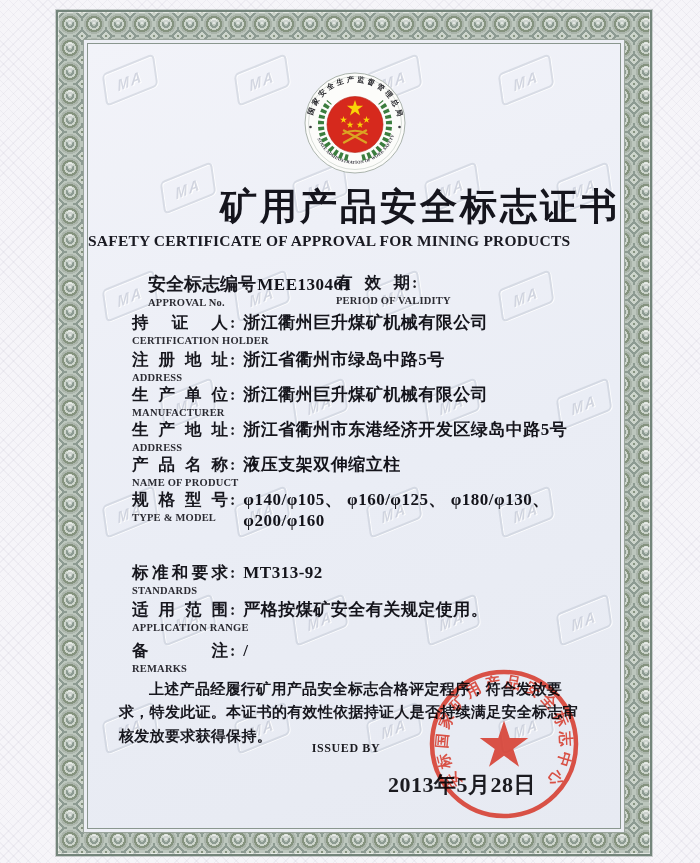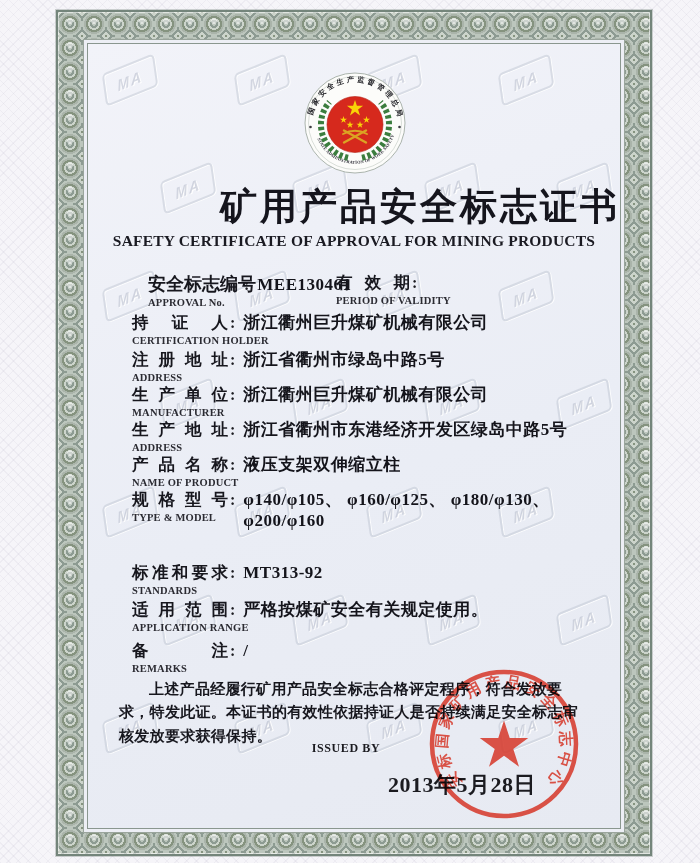--- a/index.html
+++ b/index.html
@@ -40,21 +40,21 @@
     box-shadow:1px 1px 0 rgba(255,255,255,.85), inset 1px 1px 0 rgba(255,255,255,.85);
     text-shadow:1px 1px 0 rgba(255,255,255,.9);
   }
   .content{position:absolute;inset:0;z-index:1;}
   .emblem{position:absolute;left:215px;top:27px;width:104px;height:104px;}
   .cert-title{
     position:absolute;left:0;right:0;top:138px;text-align:right;
     font-size:37px;font-weight:bold;letter-spacing:3px;color:#15151d;
   }
   .cert-subtitle{
-    position:absolute;left:0;right:0;top:188px;text-align:center;
+    position:absolute;left:0;right:0;top:188px;
     font-size:15.5px;font-weight:bold;letter-spacing:.2px;color:#1a1a22;
   }
   .frow{position:absolute;left:44px;}
   .fline{display:flex;align-items:baseline;}
   .flabel{
     display:inline-block;width:96px;font-size:16.5px;font-weight:bold;
     text-align:justify;text-align-last:justify;white-space:nowrap;color:#17171e;
   }
   .flabel.w-appr{width:94px;font-size:18px;}
   .flabel.w-val{width:74px;}

